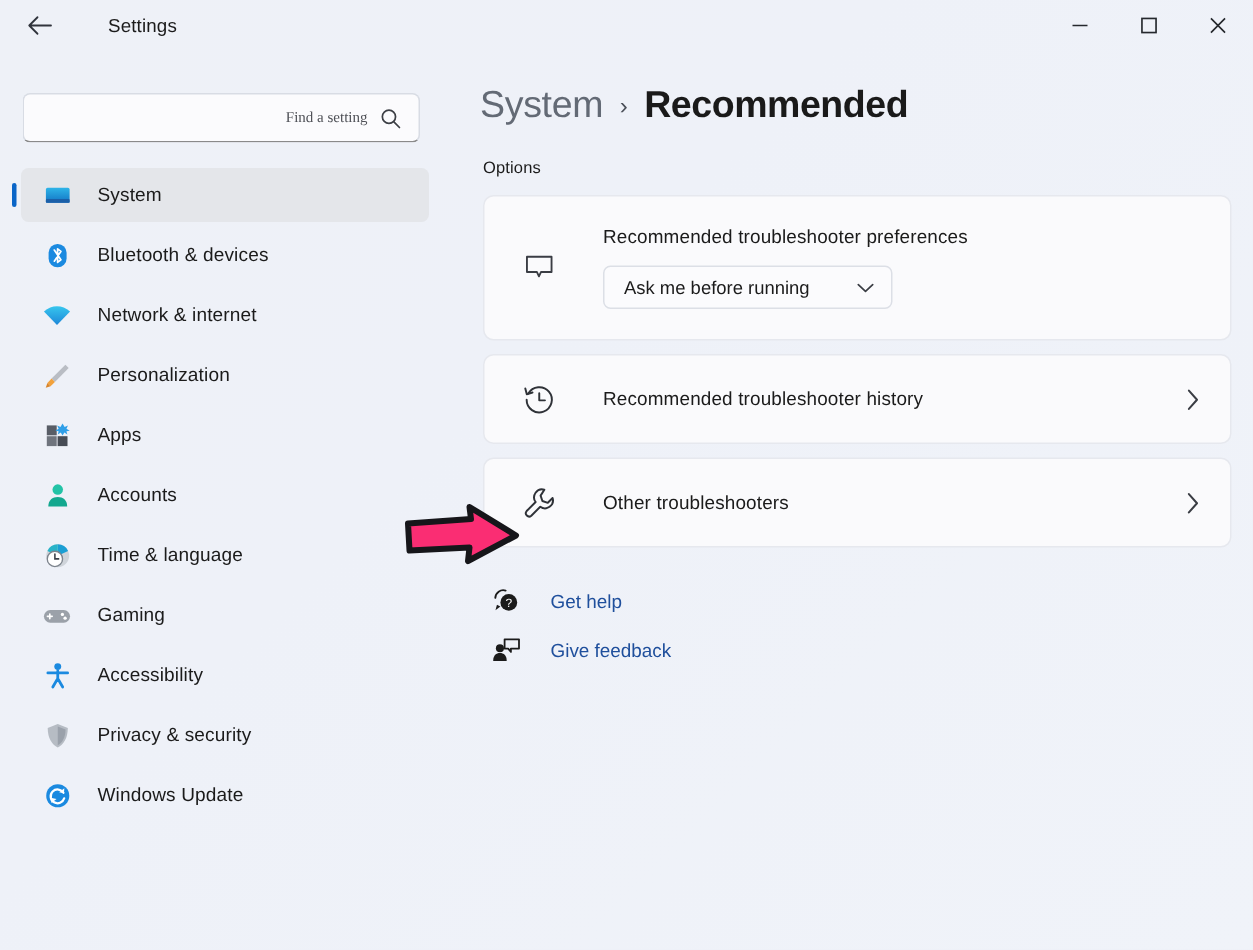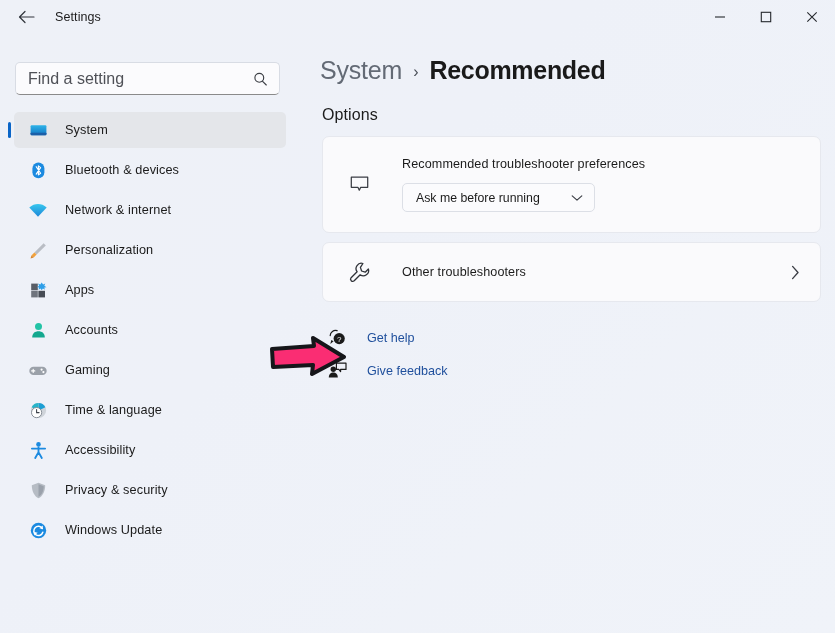--- a/index.html
+++ b/index.html
@@ -23,21 +23,21 @@
   }
   .back-btn {
     width: 40px; height: 30px;
     display: flex; align-items: center; justify-content: center;
     margin-left: 6px;
     border-radius: 4px;
   }
   .back-btn svg { display: block; }
   .titlebar-title {
     font-size: 12.5px; color: #1b1b1b;
-    margin-left: 9px; letter-spacing: .1px;
+    margin-left: 26px; letter-spacing: .1px;
   }
   .wincontrols {
     position: absolute; right: 0; top: 0;
     display: flex; height: 33px;
   }
   .wc {
     width: 46px; height: 33px;
     display: flex; align-items: center; justify-content: center;
   }
   .wc svg { display: block; }
@@ -71,23 +71,23 @@
     margin: 29px 0 0 15px;
     width: 265px; height: 33px;
     background: #fbfbfd;
     border: 1px solid #d8dce4;
     border-bottom: 1px solid #8a8a8a;
     border-radius: 5px;
     display: flex; align-items: center;
   }
   .searchbox input {
     border: none; outline: none; background: transparent;
-    font-family: Liberation Sans, sans-serif;
-    font-size: 16px; color: #1b1b1b;
-    padding: 0 34px 0 12px; width: 100%; height: 100%;
+    font-family: Liberation Serif, serif;
+    font-size: 10px; color: #1b1b1b;
+    padding: 0 34px 0 12px; width: 100%; height: 100%; text-align: right;
   }
   .searchbox input::placeholder { color: #4f5157; }
   .search-icon {
     position: absolute; right: 11px; top: 50%;
     transform: translateY(-50%);
     display: flex;
   }
 
   .navlist { margin-top: 17px; }
   .navitem {
@@ -128,21 +128,21 @@
     font-size: 25px; color: #636a75; letter-spacing: -.2px;
   }
   .bc-sep {
     font-size: 16px; color: #4a4f58; margin: 0 11px;
     position: relative; top: -2px;
   }
   .bc-current {
     font-size: 25px; color: #1a1a1a; font-weight: bold; letter-spacing: -.3px;
   }
   .section-title {
-    font-size: 16px; color: #1b1b1b;
+    font-size: 11px; color: #1b1b1b;
     margin: 21px 0 0 22px; letter-spacing: .1px;
   }
 
   .cards { margin: 12px 0 0 22px; width: 499px; }
   .card {
     background: #fafafc;
     border: 1px solid #e6e8ee;
     border-radius: 7px;
     margin-bottom: 9px;
     display: flex; align-items: center;
@@ -333,43 +333,43 @@
             <circle cx="9.5" cy="5.4" r="3.5" fill="#22c3a6"></circle>
             <path d="M3.2 16.6 C3.2 12.3 6 10.3 9.5 10.3 C13 10.3 15.8 12.3 15.8 16.6 Z" fill="#13a88f"></path>
           </svg>
         </span>
         <span class="nav-label">Accounts</span>
       </div>
 
       <div class="navitem">
 
         <span class="nav-icon">
-          <svg width="20" height="19" viewBox="0 0 20 19">
-            <rect x="1.3" y="5.7" width="17.4" height="8.4" rx="4.2" fill="#9ba1a9"></rect>
-            <path d="M5.2 8.3 L5.2 11.5 M3.6 9.9 L6.8 9.9" stroke="#ffffff" stroke-width="1.1" stroke-linecap="round"></path>
-            <circle cx="13.6" cy="8.6" r="1.1" fill="#ffffff"></circle>
-            <circle cx="15.4" cy="11.1" r="1.1" fill="#ffffff"></circle>
-          </svg>
-        </span>
-        <span class="nav-label">Gaming</span>
-      </div>
-
-      <div class="navitem">
-
-        <span class="nav-icon">
           <svg width="19" height="19" viewBox="0 0 19 19">
             <circle cx="9.5" cy="9.5" r="7.6" fill="#cfd4da"></circle>
             <path d="M9.5 1.9 A7.6 7.6 0 0 1 16.4 6.3 L9.5 9.5 Z" fill="#1b9fd4"></path>
             <path d="M9.5 1.9 A7.6 7.6 0 0 0 2.6 6.3 L9.5 9.5 Z" fill="#28b4c9"></path>
             <circle cx="7.6" cy="11.6" r="5.1" fill="#ffffff"></circle>
             <circle cx="7.6" cy="11.6" r="5.1" fill="none" stroke="#7d848d" stroke-width="0.9"></circle>
             <path d="M7.6 8.4 L7.6 11.6 L10.1 11.6" fill="none" stroke="#3b4049" stroke-width="1.05" stroke-linecap="round"></path>
           </svg>
         </span>
         <span class="nav-label">Time &amp; language</span>
+      </div>
+
+      <div class="navitem">
+
+        <span class="nav-icon">
+          <svg width="20" height="19" viewBox="0 0 20 19">
+            <rect x="1.3" y="5.7" width="17.4" height="8.4" rx="4.2" fill="#9ba1a9"></rect>
+            <path d="M5.2 8.3 L5.2 11.5 M3.6 9.9 L6.8 9.9" stroke="#ffffff" stroke-width="1.1" stroke-linecap="round"></path>
+            <circle cx="13.6" cy="8.6" r="1.1" fill="#ffffff"></circle>
+            <circle cx="15.4" cy="11.1" r="1.1" fill="#ffffff"></circle>
+          </svg>
+        </span>
+        <span class="nav-label">Gaming</span>
       </div>
 
       <div class="navitem">
 
         <span class="nav-icon">
           <svg width="19" height="19" viewBox="0 0 19 19">
             <circle cx="9.5" cy="3.4" r="2.3" fill="#1b8ae0"></circle>
             <path d="M9.5 6.3 L9.5 11.3 M2.9 7.6 L16.1 7.6 M9.5 11.3 L6.2 17 M9.5 11.3 L12.8 17" stroke="#1b8ae0" stroke-width="1.85" stroke-linecap="round" fill="none"></path>
           </svg>
         </span>
@@ -427,20 +427,37 @@
             <span class="dropdown-label">Ask me before running</span>
             <span class="dropdown-chev">
               <svg width="12" height="8" viewBox="0 0 12 8">
                 <path d="M1.2 1.8 L6 6.2 L10.8 1.8" fill="none" stroke="#3a3d44" stroke-width="1.15" stroke-linecap="round" stroke-linejoin="round"></path>
               </svg>
             </span>
           </div>
         </div>
       </div>
 
+      <div class="card row">
+        <div class="card-icon">
+          <svg width="23" height="23" viewBox="0 0 23 23">
+            <path d="M4.2 7.4 A8.4 8.4 0 1 1 3.1 11.5" fill="none" stroke="#2f3238" stroke-width="1.3" stroke-linecap="round"></path>
+            <path d="M2.2 4 L3.2 7.8 L7 6.7" fill="none" stroke="#2f3238" stroke-width="1.3" stroke-linecap="round" stroke-linejoin="round"></path>
+            <path d="M11.5 7.1 L11.5 11.9 L15.3 11.9" fill="none" stroke="#2f3238" stroke-width="1.3" stroke-linecap="round" stroke-linejoin="round"></path>
+          </svg>
+        </div>
+        <div class="card-body">
+          <div class="card-title">Recommended troubleshooter history</div>
+        </div>
+        <div class="chev">
+          <svg width="9" height="15" viewBox="0 0 9 15">
+            <path d="M1.6 1.4 L7 7.5 L1.6 13.6" fill="none" stroke="#3a3d44" stroke-width="1.35" stroke-linecap="round" stroke-linejoin="round"></path>
+          </svg>
+        </div>
+      </div>
 
       <div class="card row">
         <div class="card-icon">
           <svg width="23" height="23" viewBox="0 0 23 23">
             <path d="M14.9 2.5 A5.3 5.3 0 0 0 9.1 10.7 L3.1 16.7 A2.2 2.2 0 0 0 6.2 19.8 L12.2 13.8 A5.3 5.3 0 0 0 20.4 8 L17.2 11.2 L13.6 10 L12.4 6.4 Z" fill="none" stroke="#2f3238" stroke-width="1.3" stroke-linejoin="round"></path>
           </svg>
         </div>
         <div class="card-body">
           <div class="card-title">Other troubleshooters</div>
         </div>

